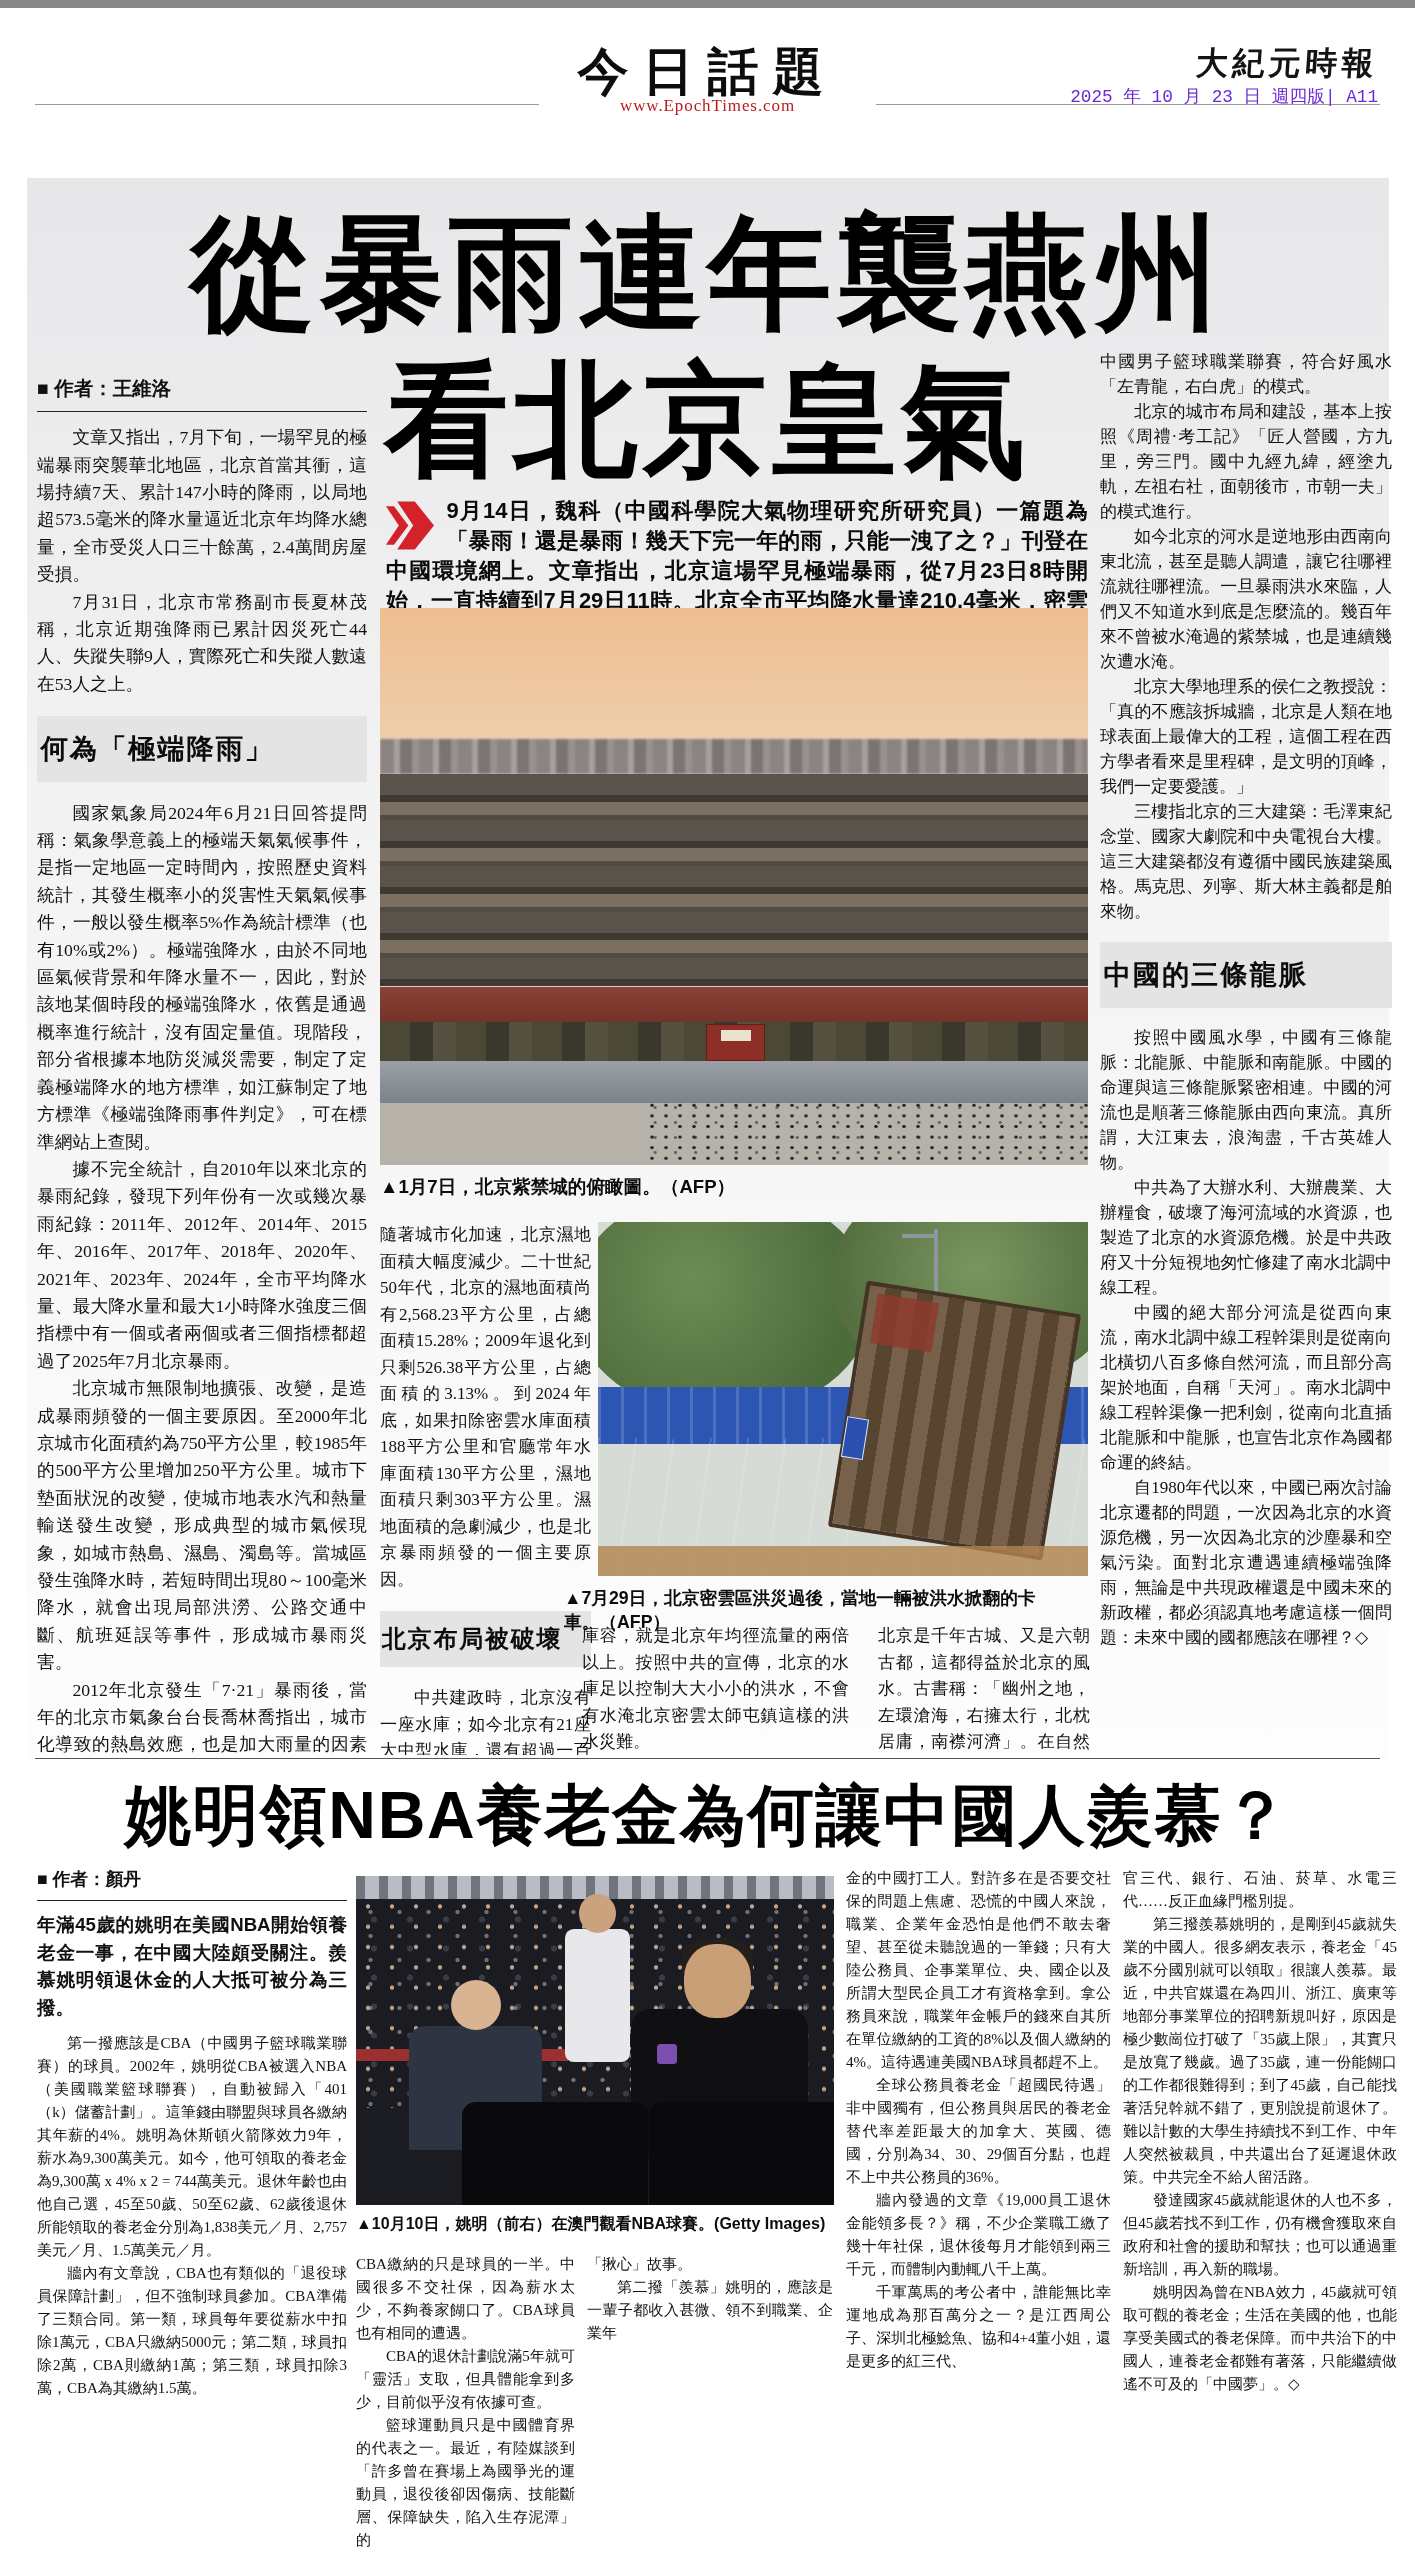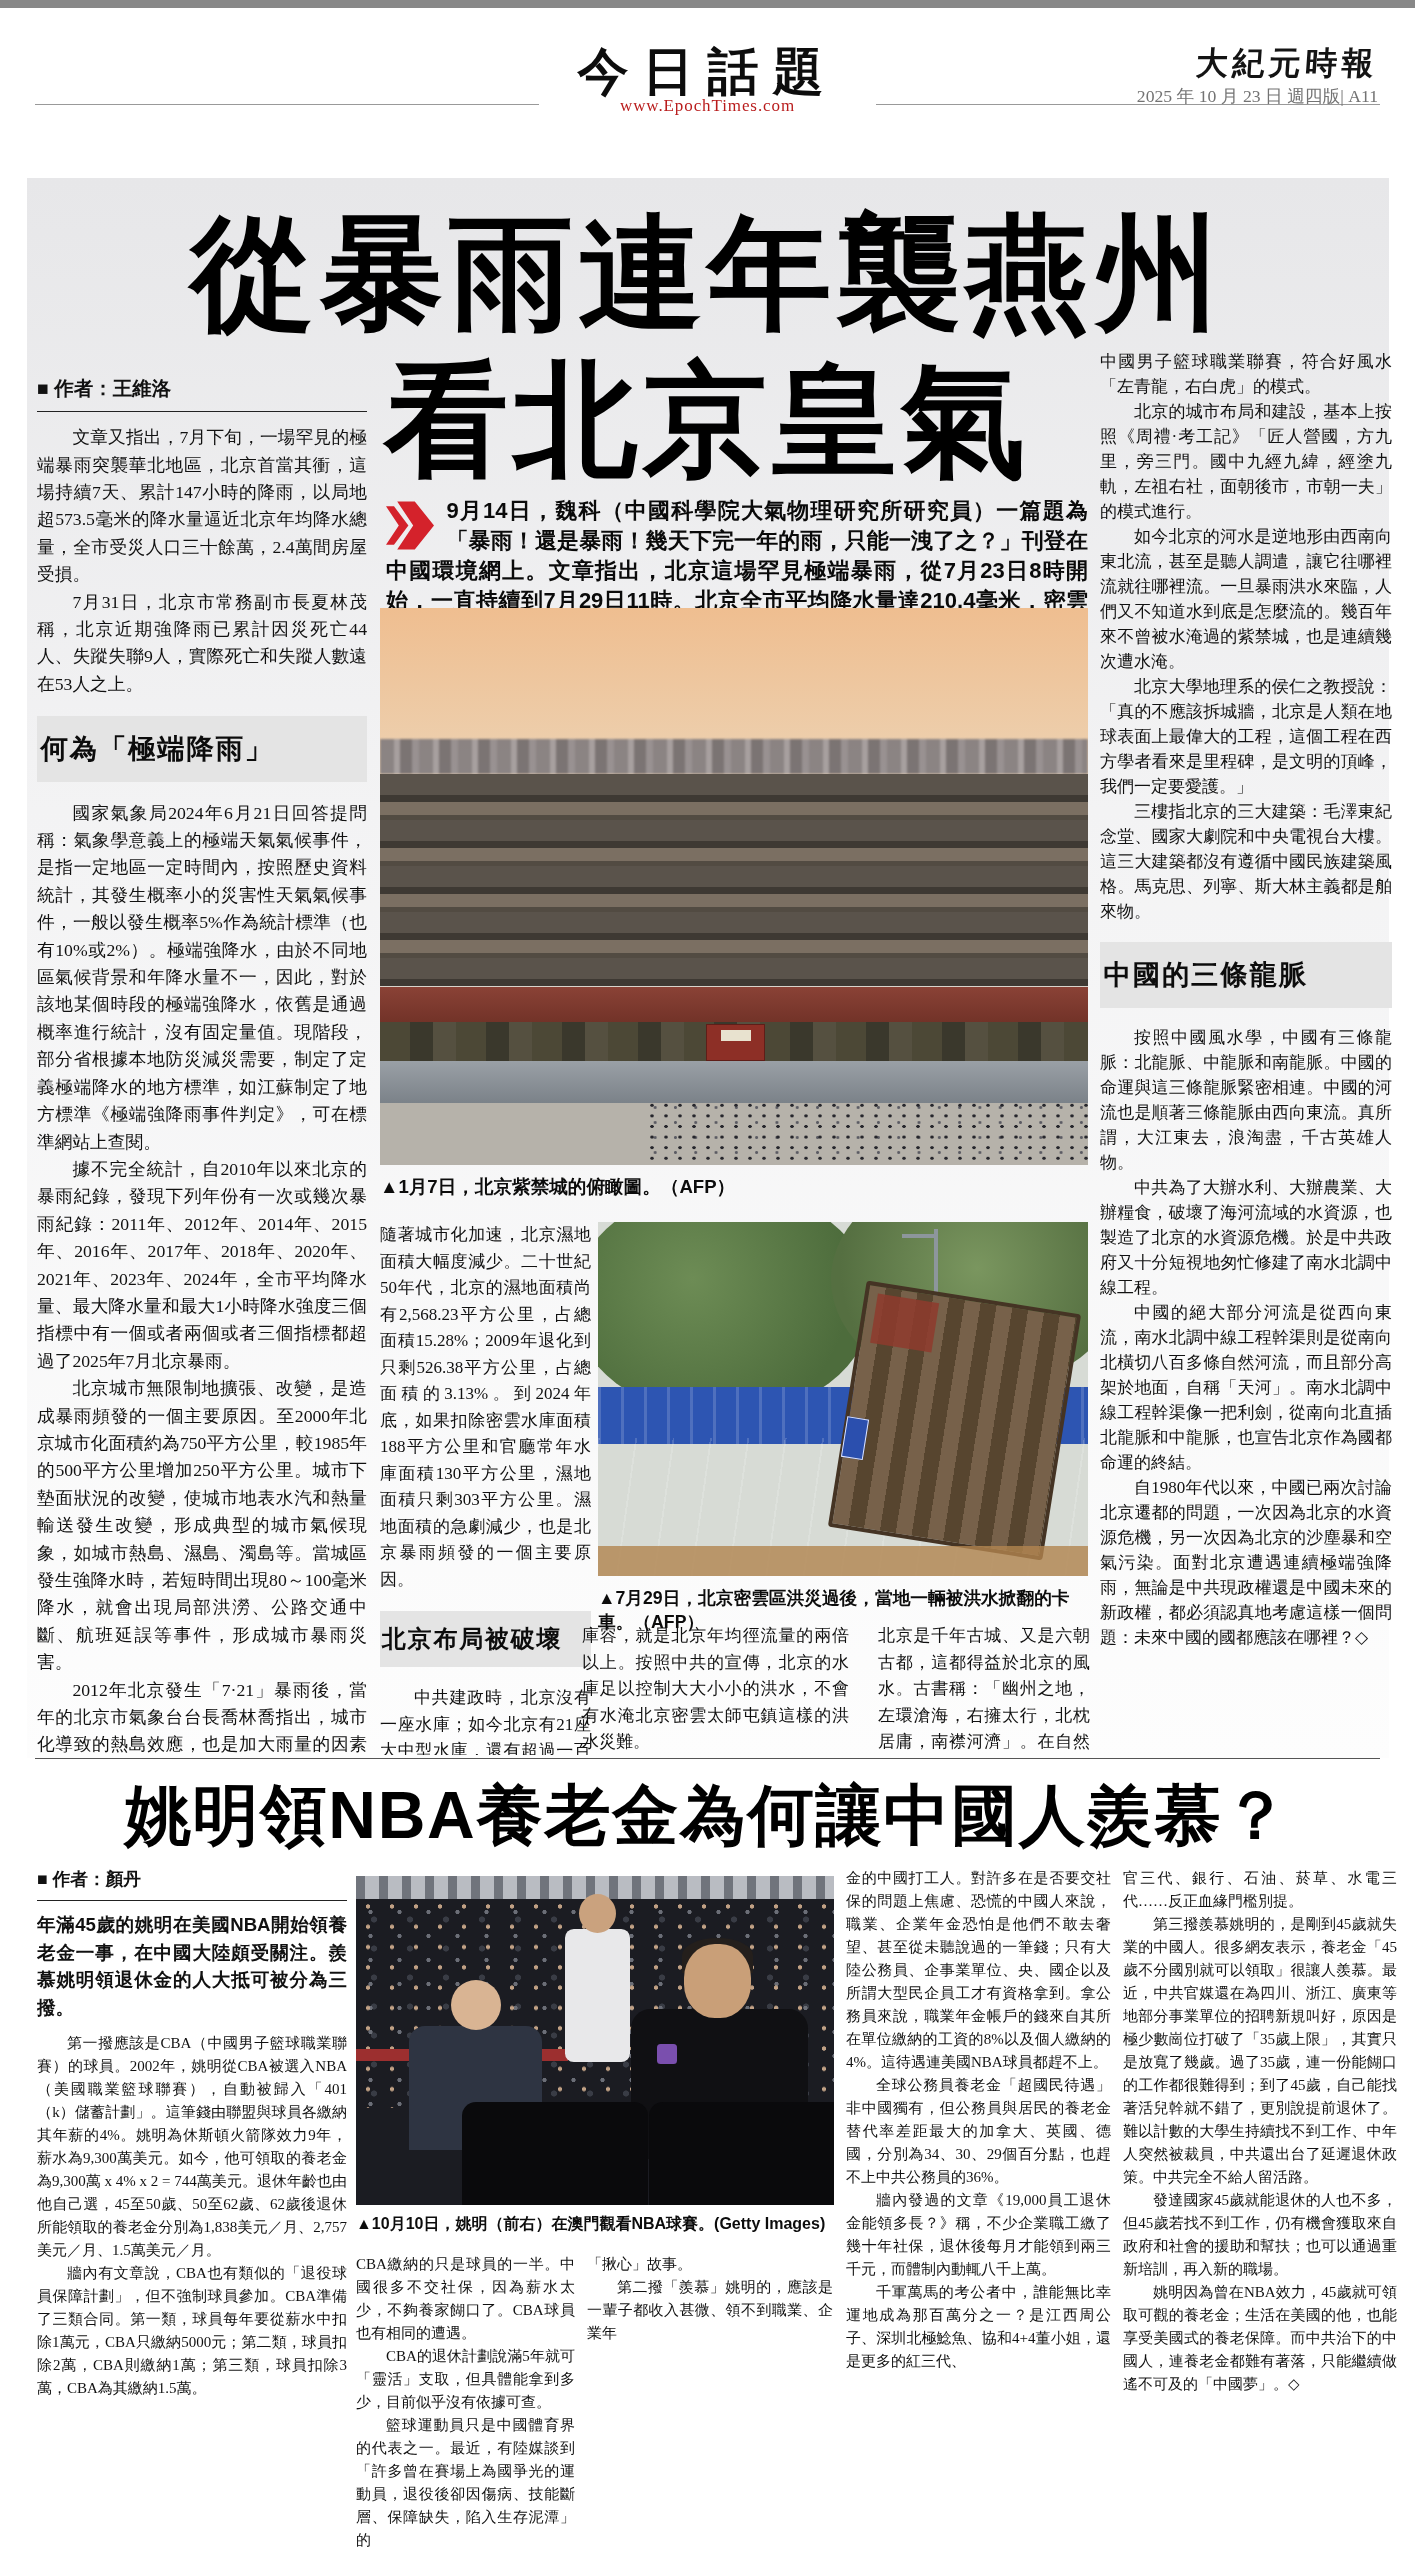--- a/index.html
+++ b/index.html
@@ -7,21 +7,21 @@
         font-family:"Liberation Serif","DejaVu Serif",serif;color:#111;}
   
   .topic{position:absolute;top:30px;left:0;right:0;text-align:center;
          font-family:"Liberation Sans","DejaVu Sans",sans-serif;font-weight:900;
          font-size:51px;letter-spacing:14px;color:#0d0d0d;}
   .site{position:absolute;top:88px;left:0;right:0;text-align:center;font-size:17px;color:#b91c1c;letter-spacing:0.9px;}
   .rule-l{position:absolute;top:96px;left:35px;width:504px;border-top:1.8px solid #999;}
   .rule-r{position:absolute;top:96px;right:35px;width:504px;border-top:1.8px solid #999;}
   .paper-logo{position:absolute;top:34px;right:37px;font-weight:900;font-size:32px;letter-spacing:4.4px;color:#141414;
               font-family:"Liberation Serif",serif;transform:skewX(-4deg);}
-  .edition{position:absolute;top:76px;right:37px;font-family:Liberation Serif, serif;font-size:17.7px;color:#737373;}
+  .edition{position:absolute;top:76px;right:37px;font-family:Liberation Mono, monospace;font-size:17.7px;color:#6d28d9;}
   
   .panel{position:absolute;top:170px;left:26.5px;width:1362px;height:1580px;
          background:linear-gradient(180deg,#e7e7e9 0%,#f3f3f4 40%,#fdfdfd 100%);}
   .headline1{position:absolute;top:193px;left:0;right:0;text-align:center;
              font-family:"Liberation Serif","DejaVu Serif",serif;font-weight:900;color:#000;
              font-size:124px;line-height:147px;letter-spacing:5.3px;}
   .intro{position:absolute;top:488px;left:386px;width:702px;
          font-family:"Liberation Sans","DejaVu Sans",sans-serif;font-weight:bold;
          font-size:22px;line-height:30px;text-align:justify;color:#0a0a0a;}
   .intro .arrow{float:left;width:48px;height:51px;margin:3.5px 12.4px 1.8px 0;}
@@ -184,21 +184,21 @@
         <i></i>
       </div>
     <div class="fence"></div>
     <div class="water"></div>
     <div class="truck">
       <div class="patch"></div>
       <div class="plate"></div>
     </div>
     <div class="mud"></div>
   </div>
-  <div class="caption" style="left:598px;top:1578px;width:490px;font-size:17.7px;">▲7月29日，北京密雲區洪災過後，當地一輛被洪水掀翻的卡車。（AFP）</div>
+  <div class="caption" style="left:564px;top:1578px;width:490px;font-size:17.7px;">▲7月29日，北京密雲區洪災過後，當地一輛被洪水掀翻的卡車。（AFP）</div>
 
   <div class="col c3 cont">
       <p class="para">庫容，就是北京年均徑流量的兩倍以上。按照中共的宣傳，北京的水庫足以控制大大小小的洪水，不會有水淹北京密雲太師屯鎮這樣的洪水災難。</p>
     </div>
   <div class="col c4 cont">
       <p class="para">北京是千年古城、又是六朝古都，這都得益於北京的風水。古書稱：「幽州之地，左環滄海，右擁太行，北枕居庸，南襟河濟」。在自然條件下，北京的水</p>
     </div>
 
   <div class="col c5">
     <div class="cont">

